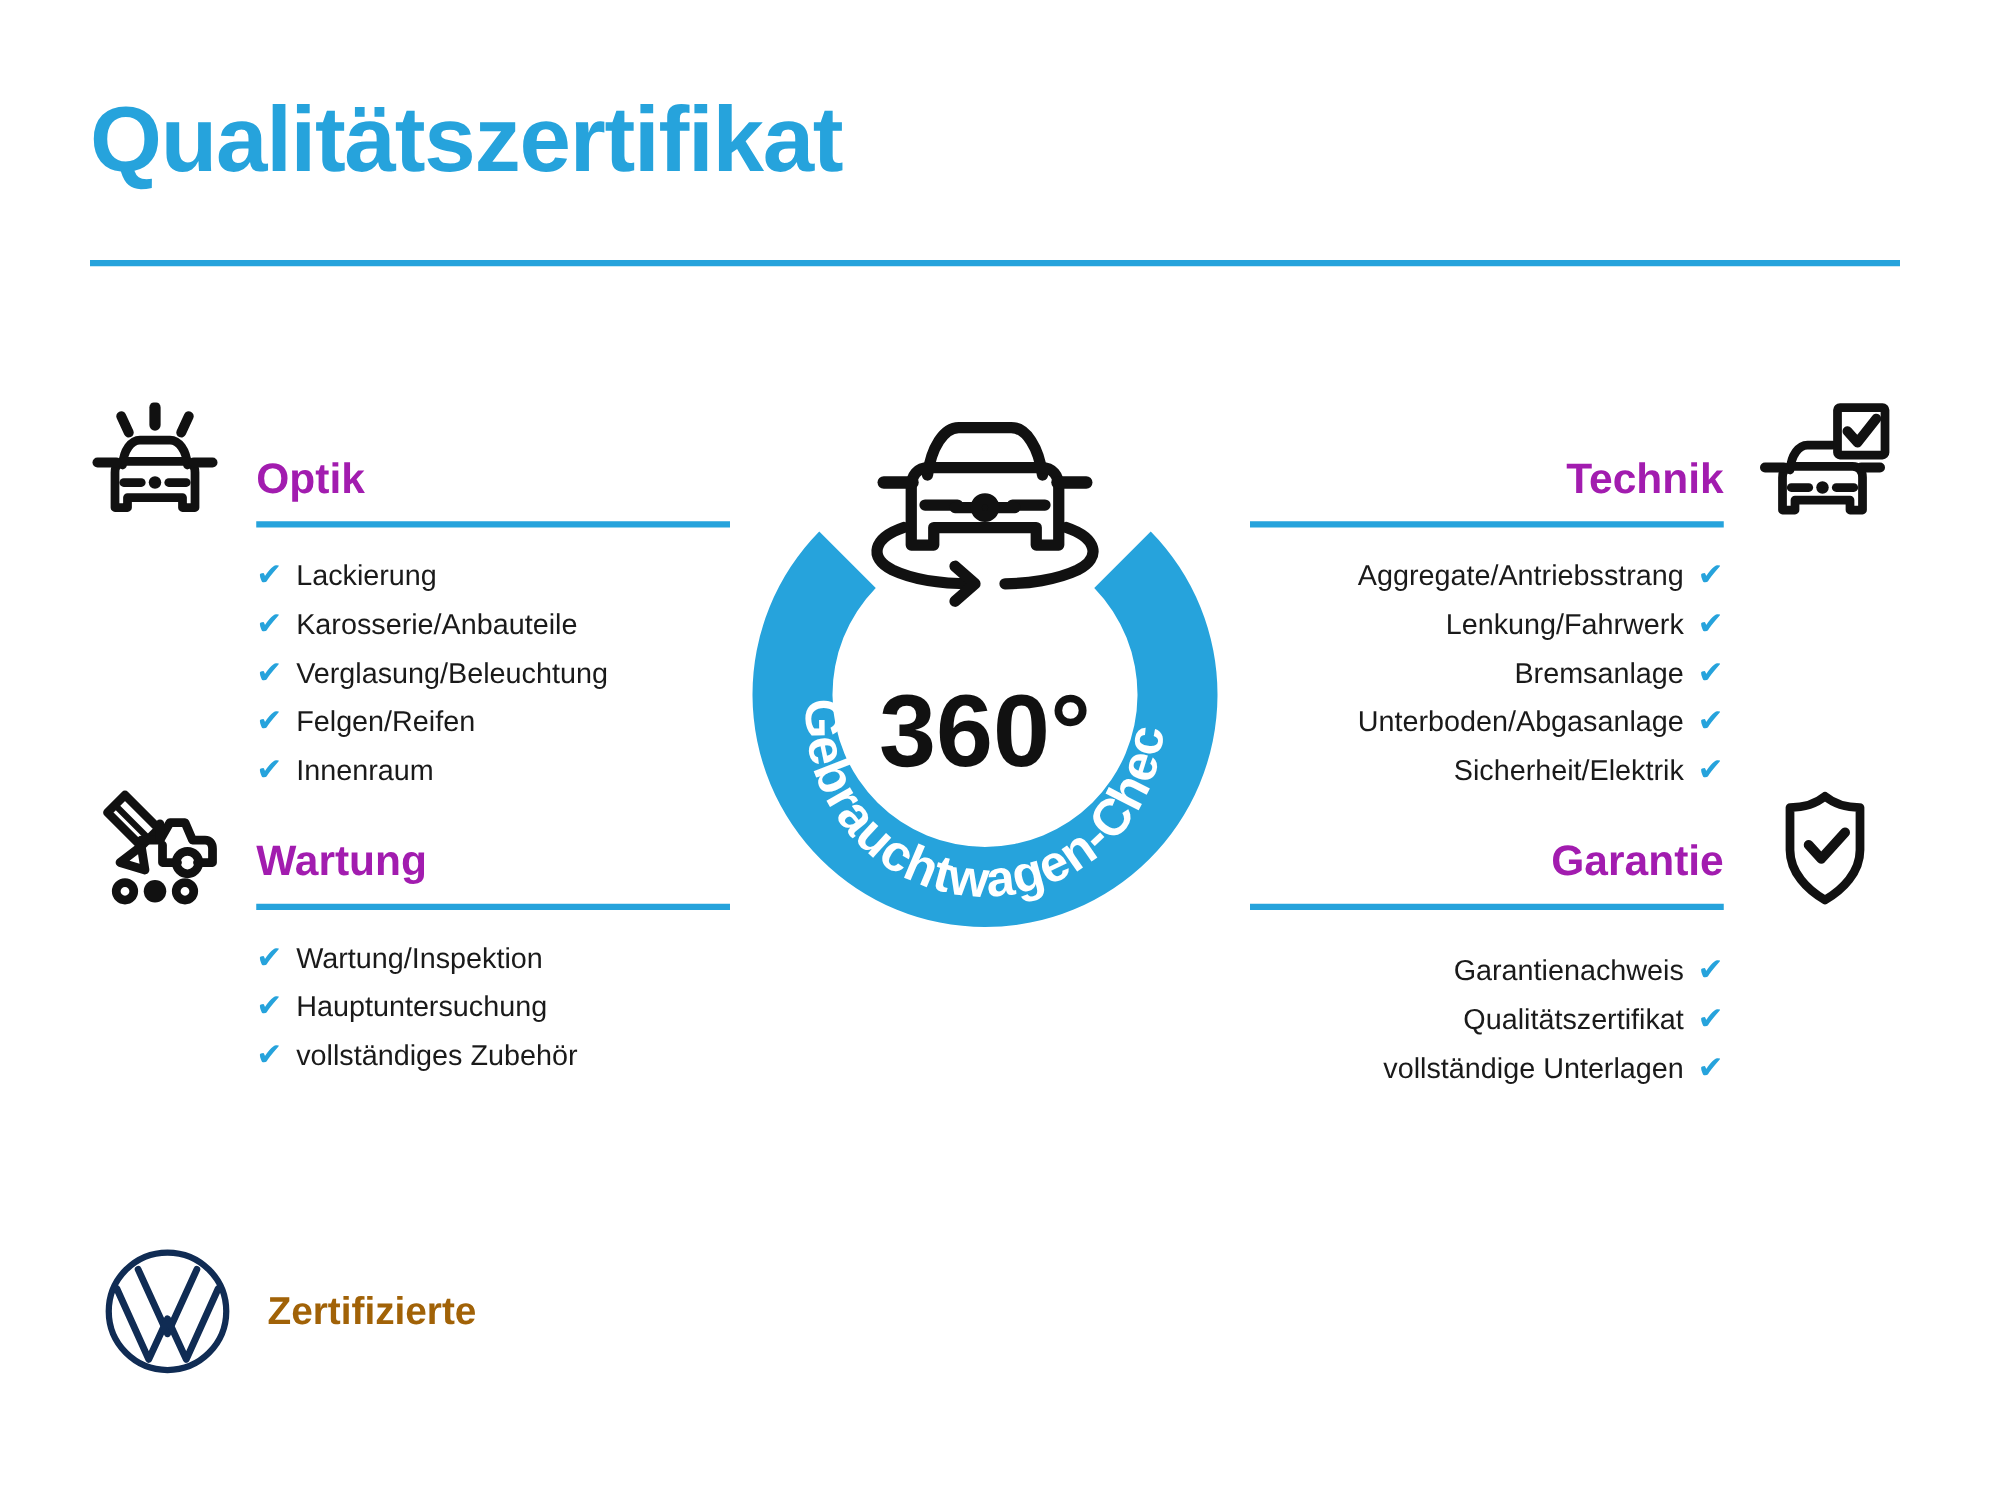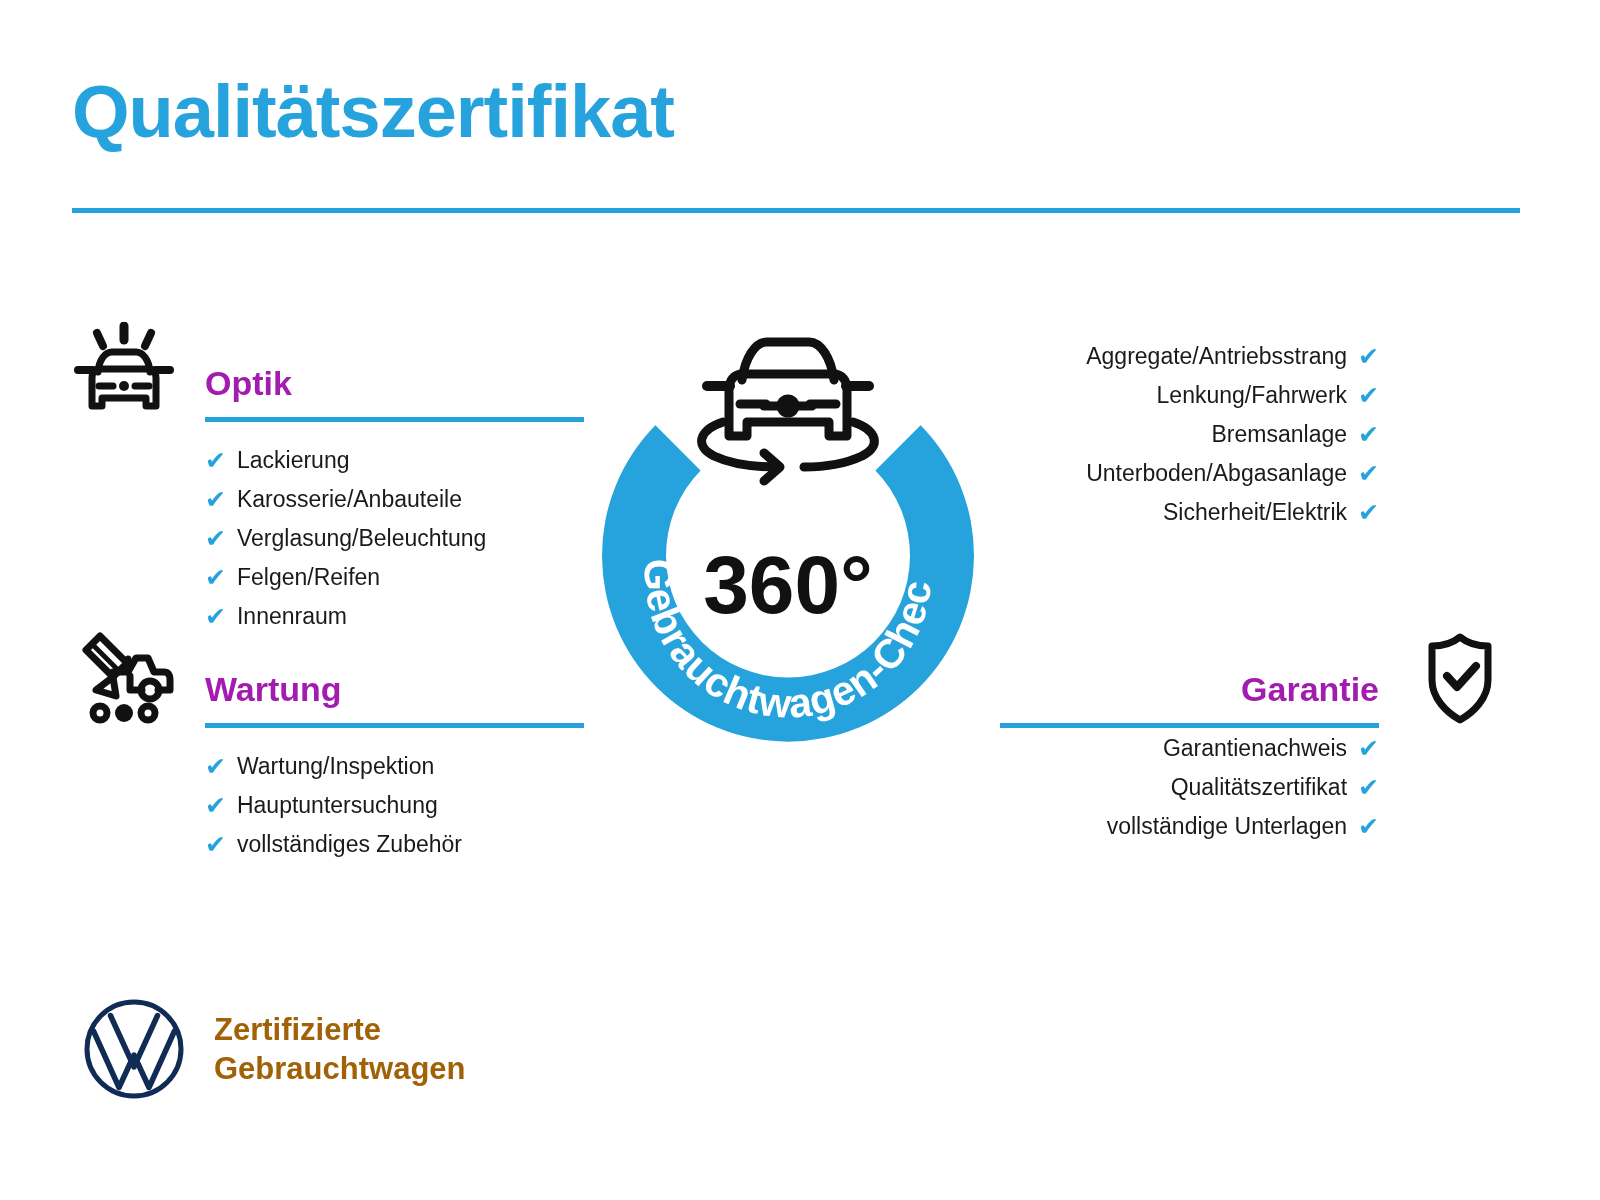--- a/index.html
+++ b/index.html
@@ -115,21 +115,21 @@
     font-weight: bold;
     line-height: 1;
     display: inline-block;
   }
   .sec-left  .tick { margin-right: 11px; }
   .sec-right .tick { margin-left: 11px; }
 
   .sec-optik ul.check-list    { margin-top: 22px; }
   .sec-technik ul.check-list  { margin-top: 22px; }
   .sec-wartung ul.check-list  { margin-top: 22px; }
-  .sec-garantie ul.check-list { margin-top: 4px; }
+  .sec-garantie ul.check-list { margin-top: 32px; }
   ul.check-list li + li { margin-top: 13px; }
 
   
   .badge {
     position: absolute;
     left: 568px;
     top: 310px;
     width: 440px;
     height: 470px;
   }
@@ -244,20 +244,42 @@
         <span>Hauptuntersuchung</span>
       </li>
       <li>
         <span class="tick">✔</span>
         <span>vollständiges Zubehör</span>
       </li>
     </ul>
   </div>
 
   <div class="section sec-technik sec-right">
+    <div class="sec-head">
+      <div class="sec-icon">
+        <svg viewBox="0 0 104 100" fill="none" stroke="#111" stroke-width="7" stroke-linecap="round" stroke-linejoin="round">
+
+          <path d="M24 54 C25 42 31 34 38 34 H58"></path>
+
+          <path d="M18 60 C18 54 21 51 26 51 H74 C79 51 82 54 82 60 V86 H72 V78 H28 V86 H18 Z"></path>
+
+          <path d="M4 52 H19" stroke-width="8"></path>
+          <path d="M81 52 H96" stroke-width="8"></path>
+
+          <path d="M25 68 H39" stroke-width="7"></path>
+          <path d="M61 68 H75" stroke-width="7"></path>
+          <circle cx="50" cy="68" r="5" fill="#111" stroke="none"></circle>
+
+          <rect x="62" y="4" width="38" height="38" rx="2"></rect>
+          <path d="M70 23 L78 32 L93 13" stroke-width="8"></path>
+        </svg>
+      </div>
+      <div class="sec-title">Technik</div>
+      <div class="sec-rule"></div>
+    </div>
     <ul class="check-list">
       <li>
         <span>Aggregate/Antriebsstrang</span>
         <span class="tick">✔</span>
       </li>
       <li>
         <span>Lenkung/Fahrwerk</span>
         <span class="tick">✔</span>
       </li>
       <li>
@@ -347,17 +369,16 @@
   <div class="footer">
     <div class="vw-mark">
       <svg viewBox="0 0 108 108" fill="none" stroke="#102C54" stroke-width="5" stroke-linecap="round" stroke-linejoin="round">
         <circle cx="54" cy="54" r="47"></circle>
         <path d="M30.5 20.5 L54 72 L77.5 20.5" stroke-width="5.5"></path>
         <path d="M13.5 36 L39 92.5 L54 60 L69 92.5 L94.5 36" stroke-width="5.5"></path>
       </svg>
     </div>
     <div class="footer-text">
       <div>Zertifizierte</div>
-      <div>Gebrauchtwagen</div>
     </div>
   </div>
 
 </div>
 
 </body></html>

